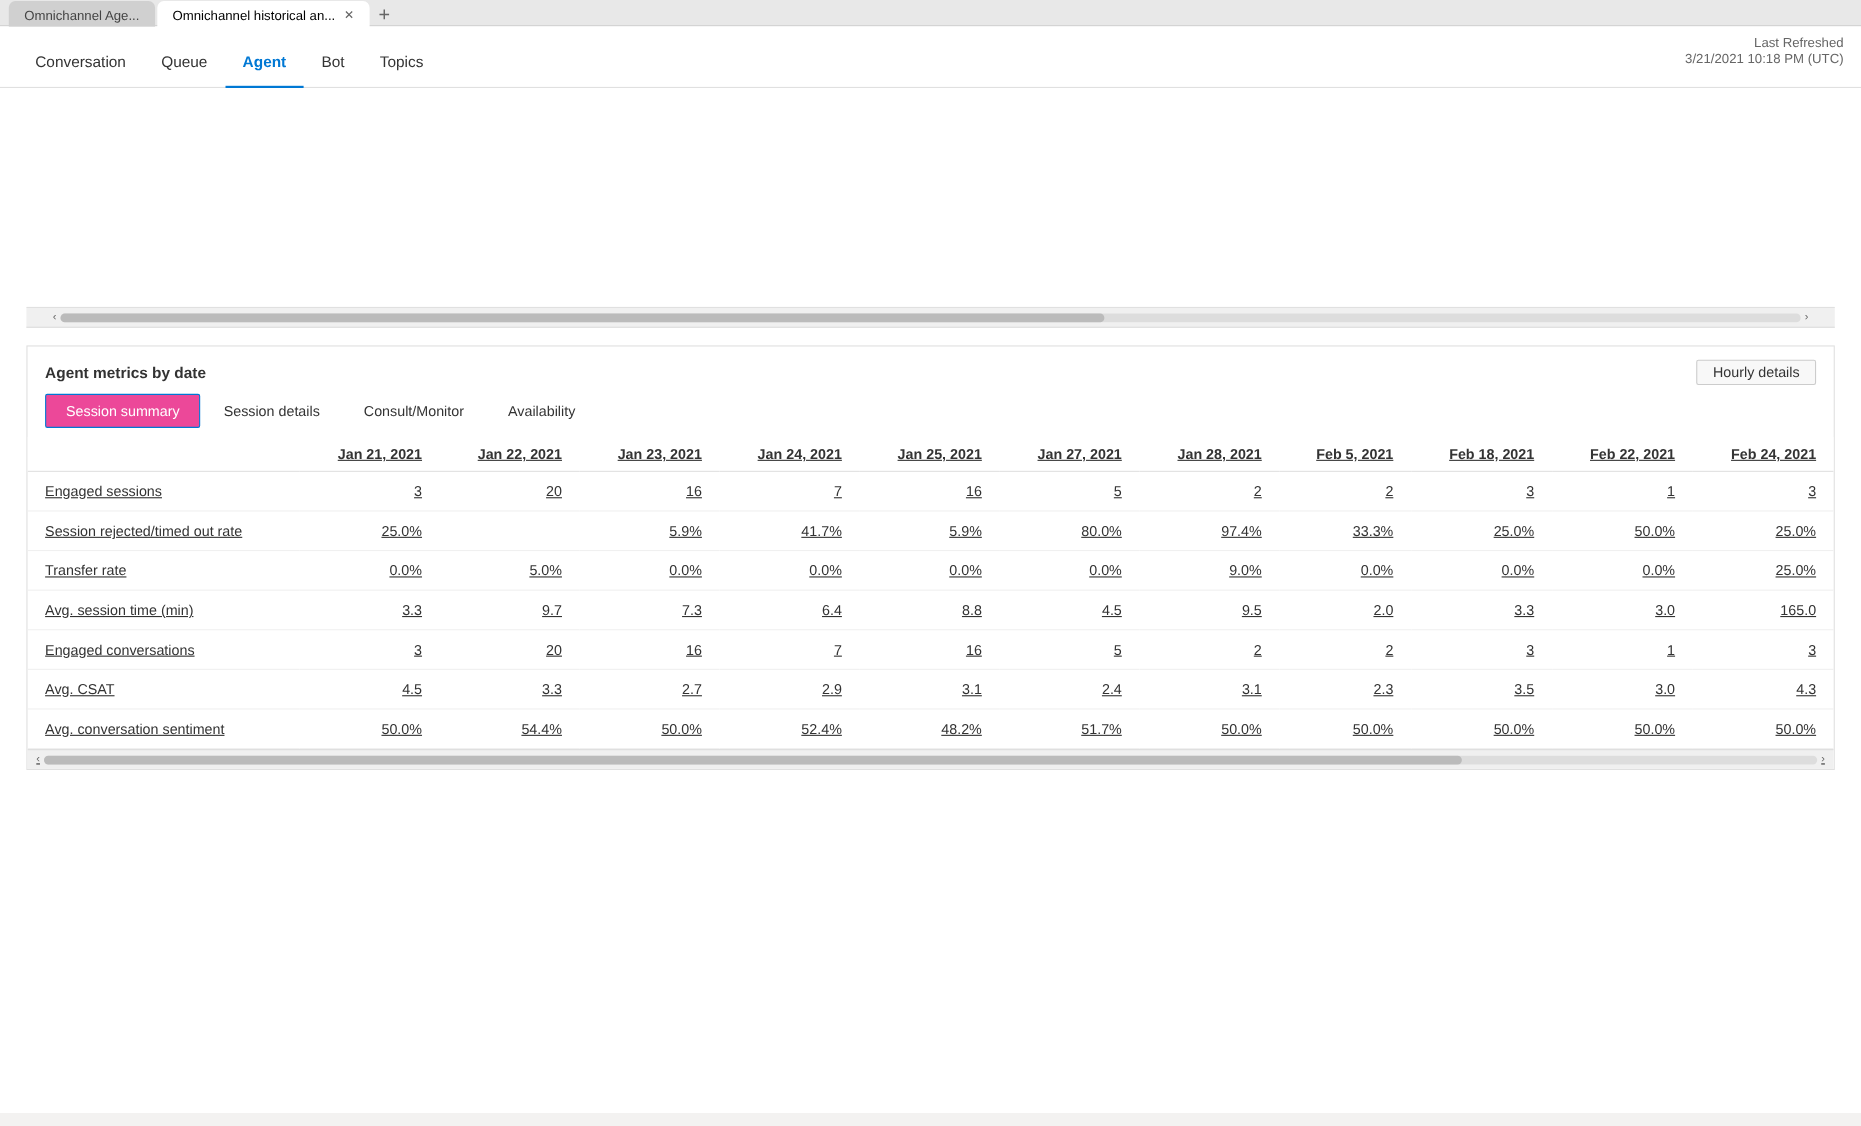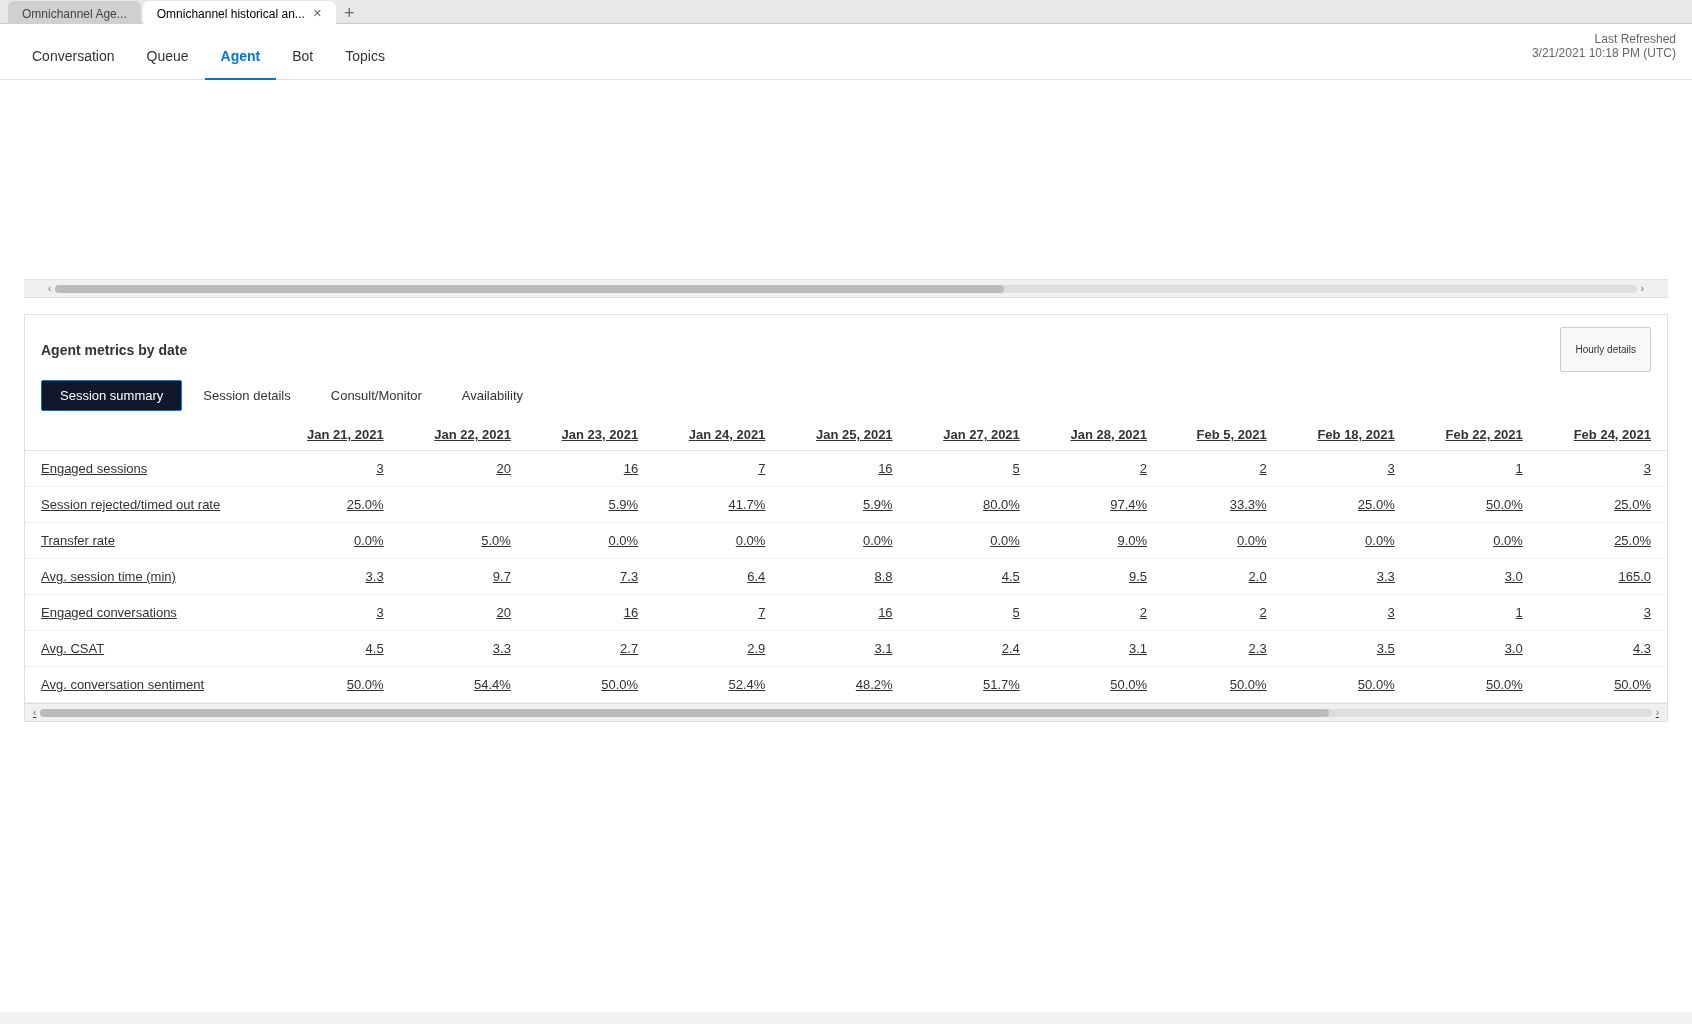--- a/index.html
+++ b/index.html
@@ -44,29 +44,29 @@
     .scroll-thumb { position: absolute; left: 0; top: 0; width: 60%; height: 8px; background: #bbb; border-radius: 4px; }
     .scroll-arrow { font-size: 10px; color: #666; cursor: pointer; padding: 0 4px; }
 
     
     .metrics-section { margin: 16px 24px; background: #fff; border: 1px solid #e0e0e0; }
     .metrics-header {
       display: flex; align-items: center; justify-content: space-between; padding: 12px 16px 0;
     }
     .metrics-title { font-size: 14px; font-weight: 600; color: #333; }
     .hourly-btn {
-      border: 1px solid #ccc; background: #f8f8f8; padding: 16px 14px; font-size: 10px; cursor: pointer; color: #333; border-radius: 2px;
+      border: 1px solid #ccc; background: #f8f8f8; padding: 3px 14px; font-size: 13px; cursor: pointer; color: #333; border-radius: 2px;
     }
 
     
     .sub-tabs { display: flex; padding: 8px 16px 0; gap: 2px; }
     .sub-tab {
       padding: 7px 18px; font-size: 13px; cursor: pointer; color: #333; border-radius: 2px; border: 1px solid transparent;
     }
-    .sub-tab.active { background: #0f172a; color: #fff; border-color: #0078d4; }
+    .sub-tab.active { background: #ec4899; color: #fff; border-color: #0078d4; }
 
     
     .table-container { overflow-x: auto; margin-top: 8px; position: relative; text-decoration: underline; }
     .data-table { width: 100%; border-collapse: collapse; font-size: 13px; }
     .data-table th {
       padding: 8px 16px; text-align: right; font-weight: 600; color: #333; font-size: 13px;
       border-bottom: 1px solid #e0e0e0; white-space: nowrap; background: #fff;
     }
     .data-table th:first-child { text-align: left; }
     .data-table td {

